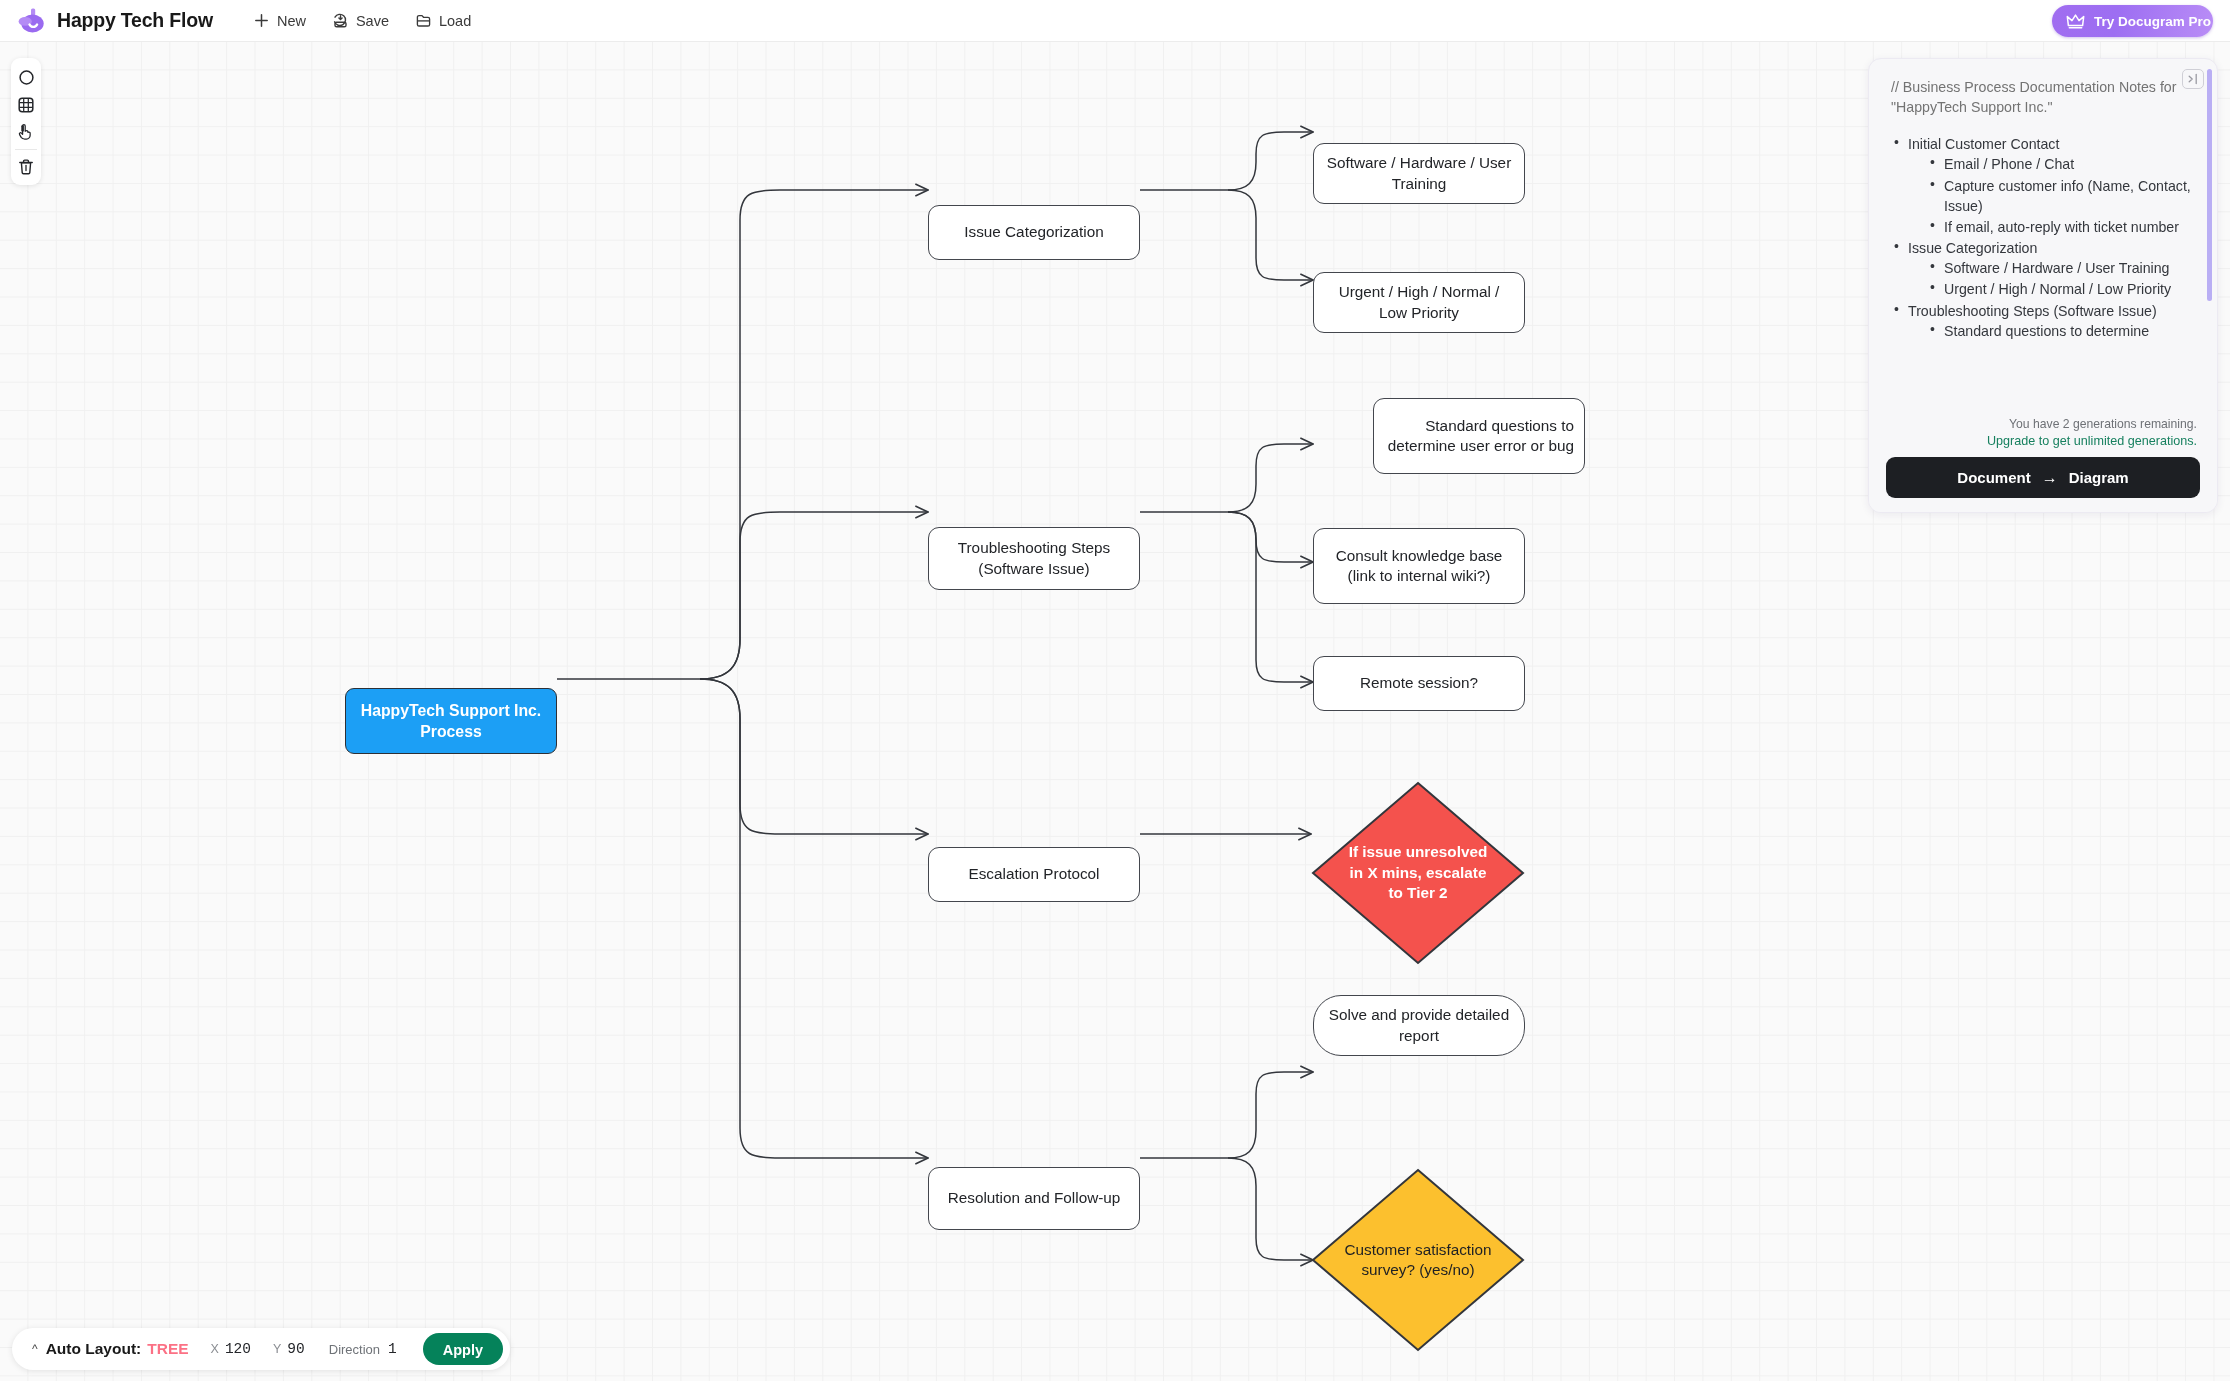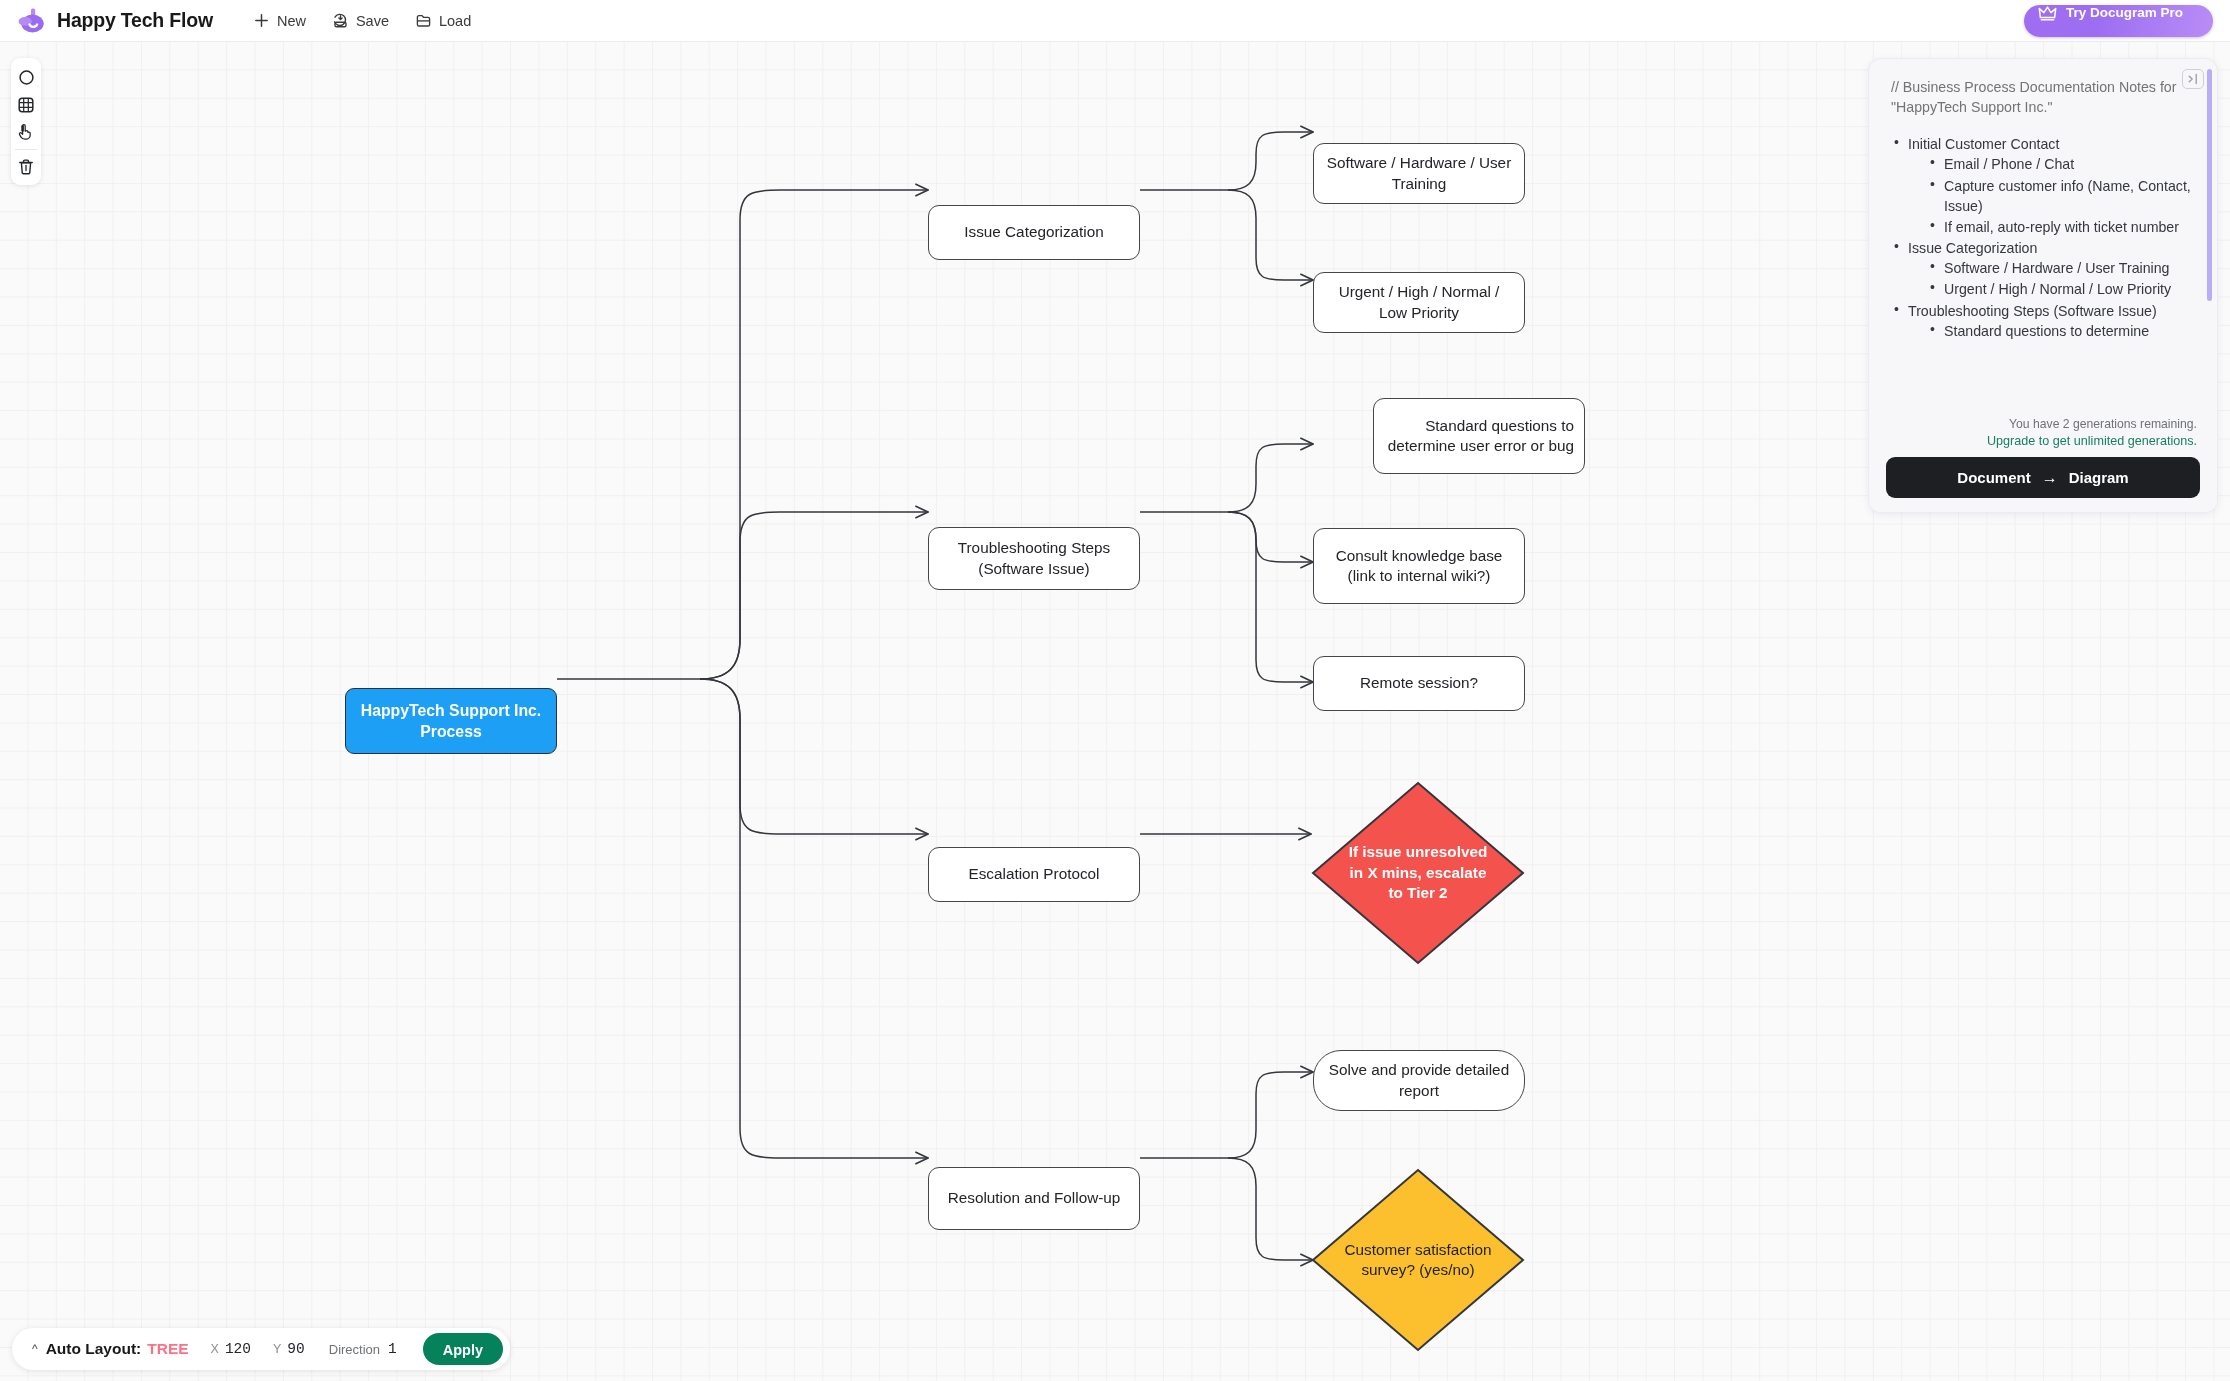--- a/index.html
+++ b/index.html
@@ -42,22 +42,22 @@
   }
   .menu-group { display: flex; align-items: center; margin-left: 40px; gap: 26px; }
   .menu-item {
     display: flex; align-items: center; gap: 7px;
     font-size: 14.5px; color: #3a3a3a; cursor: pointer; justify-content: flex-end;
   }
   .menu-item svg { display: block; }
 
   #pro-btn {
     position: absolute; right: 17px; top: 5px;
-    height: 32px; padding: 0 30px 0 14px;
-    display: flex; align-items: flex-start; gap: 9px;
+    height: 32px; padding: 0 2px 0 14px;
+    display: flex; align-items: center; gap: 9px;
     background: linear-gradient(100deg,#a06df0 0%, #9d6ef2 40%, #b98df6 100%);
     border: none; border-radius: 16px;
     color: #ffffff; font-size: 13.5px; font-weight: bold;
     font-family: "Liberation Sans", sans-serif;
     cursor: pointer;
     box-shadow: 0 1px 3px rgba(120,80,200,.35);
   }
 
   
   #toolrail {
@@ -300,21 +300,21 @@
         <span>Remote session?</span>
       </div>
 
       <div class="dnode red" style="left:1311px; top:739px; width:214px; height:184px;font-weight:bold;">
         <svg class="shape" viewBox="0 0 214 184" preserveAspectRatio="none">
           <polygon points="107,2 212,92 107,182 2,92" fill="#f4524d" stroke="#33363c" stroke-width="2"></polygon>
         </svg>
         <div class="dlabel">If issue unresolved in X mins, escalate to Tier 2</div>
       </div>
 
-      <div class="node" style="left:1313px; top:1008px; width:212px; height:61px;border-radius:28px;">
+      <div class="node" style="left:1313px; top:953px; width:212px; height:61px;border-radius:28px;">
         <span>Solve and provide detailed report</span>
       </div>
 
       <div class="dnode yellow" style="left:1311px; top:1126px; width:214px; height:184px;">
         <svg class="shape" viewBox="0 0 214 184" preserveAspectRatio="none">
           <polygon points="107,2 212,92 107,182 2,92" fill="#fcc02e" stroke="#33363c" stroke-width="2"></polygon>
         </svg>
         <div class="dlabel">Customer satisfaction survey? (yes/no)</div>
       </div>
     </div>

